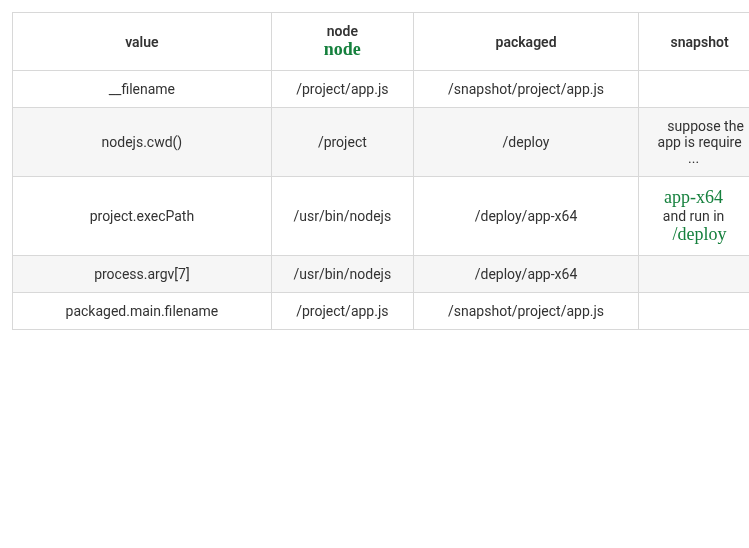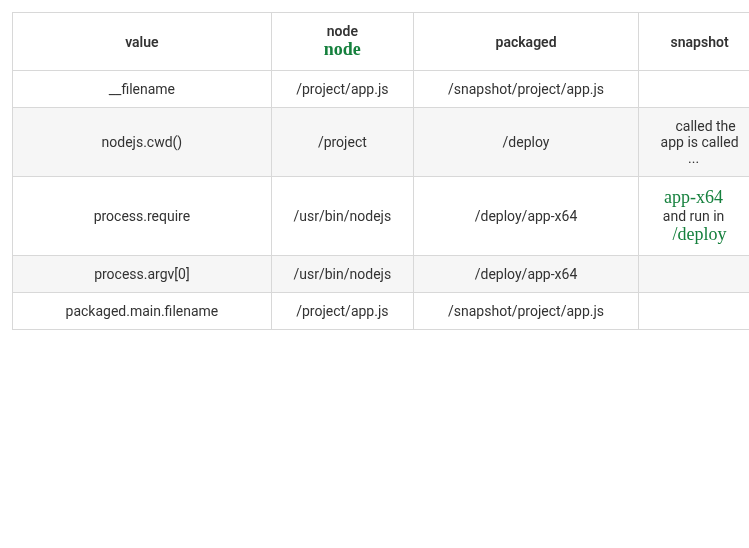--- a/index.html
+++ b/index.html
@@ -69,30 +69,30 @@
       <tr>
         <td class="col-value">__filename</td>
         <td class="col-node">/project/app.js</td>
         <td class="col-packaged">/snapshot/project/app.js</td>
         <td class="col-comments"></td>
       </tr>
       <tr>
         <td class="col-value">nodejs.cwd()</td>
         <td class="col-node">/project</td>
         <td class="col-packaged">/deploy</td>
-        <td class="col-comments"><span>called the app is called ...</span></td>
+        <td class="col-comments"><span>suppose the app is require ...</span></td>
       </tr>
       <tr>
-        <td class="col-value">process.require</td>
+        <td class="col-value">project.execPath</td>
         <td class="col-node">/usr/bin/nodejs</td>
         <td class="col-packaged">/deploy/app-x64</td>
         <td class="col-comments"><span class="mono">app-x64</span><span> and run in </span><span class="mono">/deploy</span></td>
       </tr>
       <tr>
-        <td class="col-value">process.argv[0]</td>
+        <td class="col-value">process.argv[7]</td>
         <td class="col-node">/usr/bin/nodejs</td>
         <td class="col-packaged">/deploy/app-x64</td>
         <td class="col-comments"></td>
       </tr>
       <tr>
         <td class="col-value">packaged.main.filename</td>
         <td class="col-node">/project/app.js</td>
         <td class="col-packaged">/snapshot/project/app.js</td>
         <td class="col-comments"></td>
       </tr>

